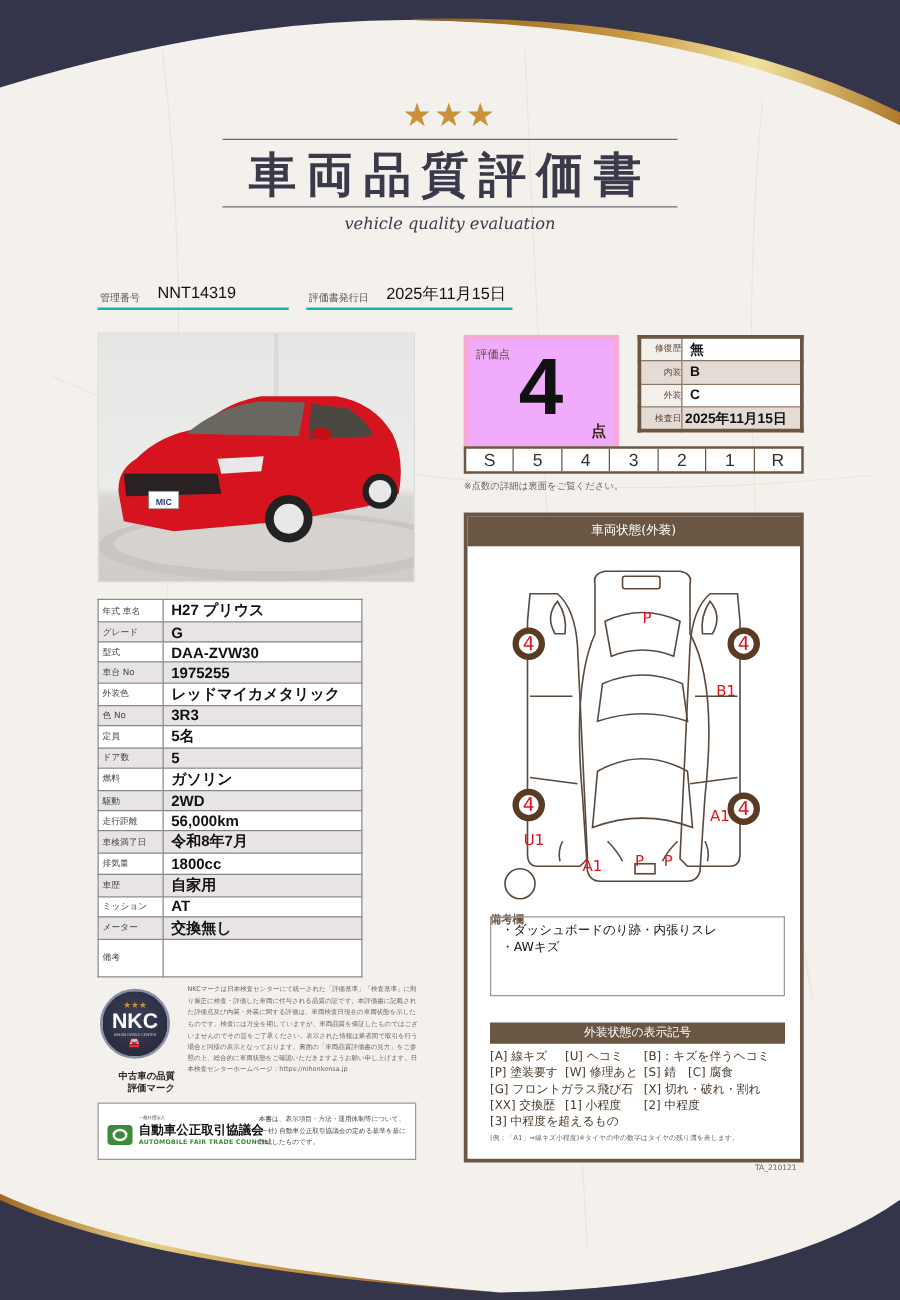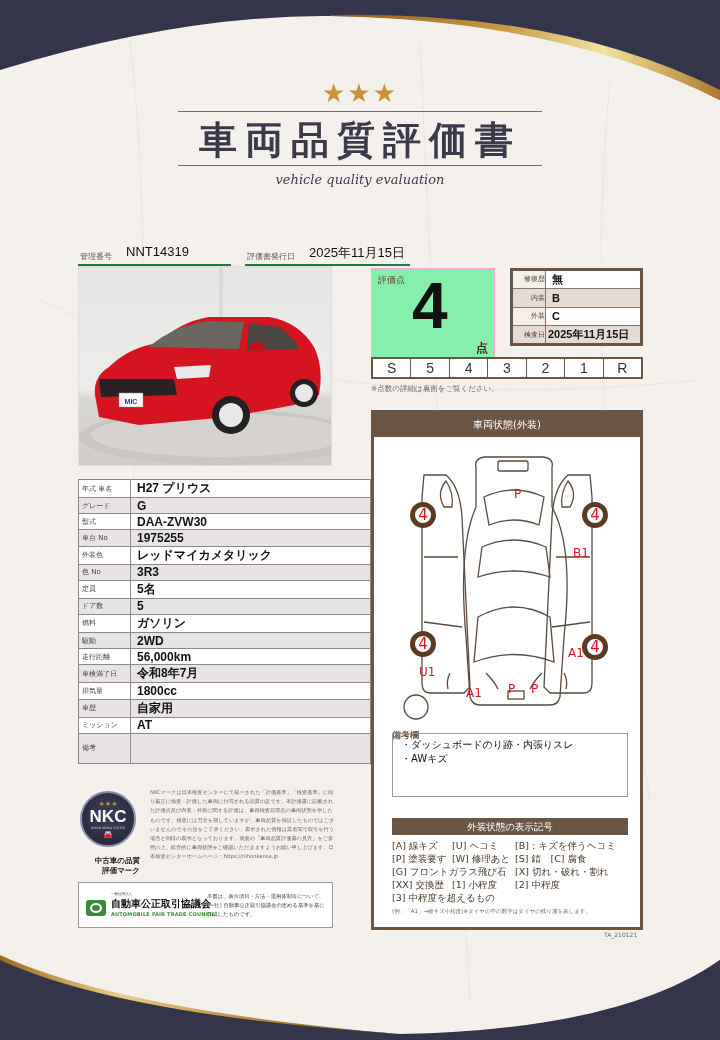--- a/index.html
+++ b/index.html
@@ -26,46 +26,46 @@
     font-family: "DejaVu Serif", "Liberation Serif", serif; font-weight: bold;
     font-size: 38px; letter-spacing: 8px; color: #3a3a4a; line-height: 48px;
   }
   .subtitle {
     position: absolute; left: 0; width: 720px; top: 172px; text-align: center;
     font-family: "DejaVu Serif", "Liberation Serif", serif; font-style: italic;
     font-size: 13px; color: #3a3a4a;
   }
 
   
-  .meta-field { position: absolute; top: 244px; height: 22px; border-bottom: 2px solid #15803d; }
+  .meta-field { position: absolute; top: 226px; height: 22px; border-bottom: 2px solid #14b8a6; }
   .meta-label { position: absolute; left: 2px; bottom: 2px; font-size: 8px; color: #555; }
   .meta-value { position: absolute; top: 0; font-size: 13px; font-weight: normal; font-family: "Liberation Sans", sans-serif; }
 
   
   .photo {
     position: absolute; left: 78px; top: 266px; width: 254px; height: 200px;
     background: linear-gradient(#e6e6e4 0%, #ececea 62%, #d9d7d3 66%, #cfccc7 100%);
     border: 1px solid #ddd; overflow: hidden;
   }
 
   
   .spec-table {
-    position: absolute; left: 78px; top: 479px; width: 293px;
+    position: absolute; left: 78px; top: 479px; width: 212px;
     border-collapse: collapse; background: #fff; padding-left: 12px;
   }
   .spec-table td { border: 1px solid #888; height: 16.2px; }
   .spec-table td.k { width: 52px; font-size: 7px; color: #444; padding-left: 3px; background: #fff; }
   .spec-table tr:nth-child(even) td { background: #e8e4e6; }
   .spec-table td.v { font-size: 12px; font-weight: bold; padding-left: 6px; font-family: "Liberation Sans", sans-serif; }
   .spec-table tr.note td { height: 30px; }
 
   
   .score-box {
     position: absolute; left: 371px; top: 268px; width: 124px; height: 94px;
-    border: 1px solid #f9a8d4; background: #86efac;
+    border: 4px solid #f9a8d4; background: #f0abfc;
   }
   .score-label { position: absolute; left: 6px; top: 5px; font-size: 9px; color: #5a4232; }
   .score-value {
     position: absolute; left: 40px; top: 2px; font-size: 64px; font-weight: bold;
     font-family: "Liberation Sans", sans-serif; line-height: 70px;
   }
   .score-unit { position: absolute; right: 6px; bottom: 4px; font-size: 12px; font-weight: bold; color: #3a2a1a; }
 
   .grade-table {
     position: absolute; left: 510px; top: 268px; width: 133px; height: 78px;
@@ -265,20 +265,24 @@
           <td class="v">1800cc</td>
         </tr>
       <tr>
           <td class="k">車歴</td>
           <td class="v">自家用</td>
         </tr>
       <tr>
           <td class="k">ミッション</td>
           <td class="v">AT</td>
         </tr>
+      <tr>
+          <td class="k">メーター</td>
+          <td class="v">交換無し</td>
+        </tr>
       <tr class="note">
           <td class="k">備考</td>
           <td class="v"></td>
         </tr>
     </tbody>
   </table>
 
   <div class="score-box">
     <span class="score-label">評価点</span>
     <span class="score-value">4</span>

